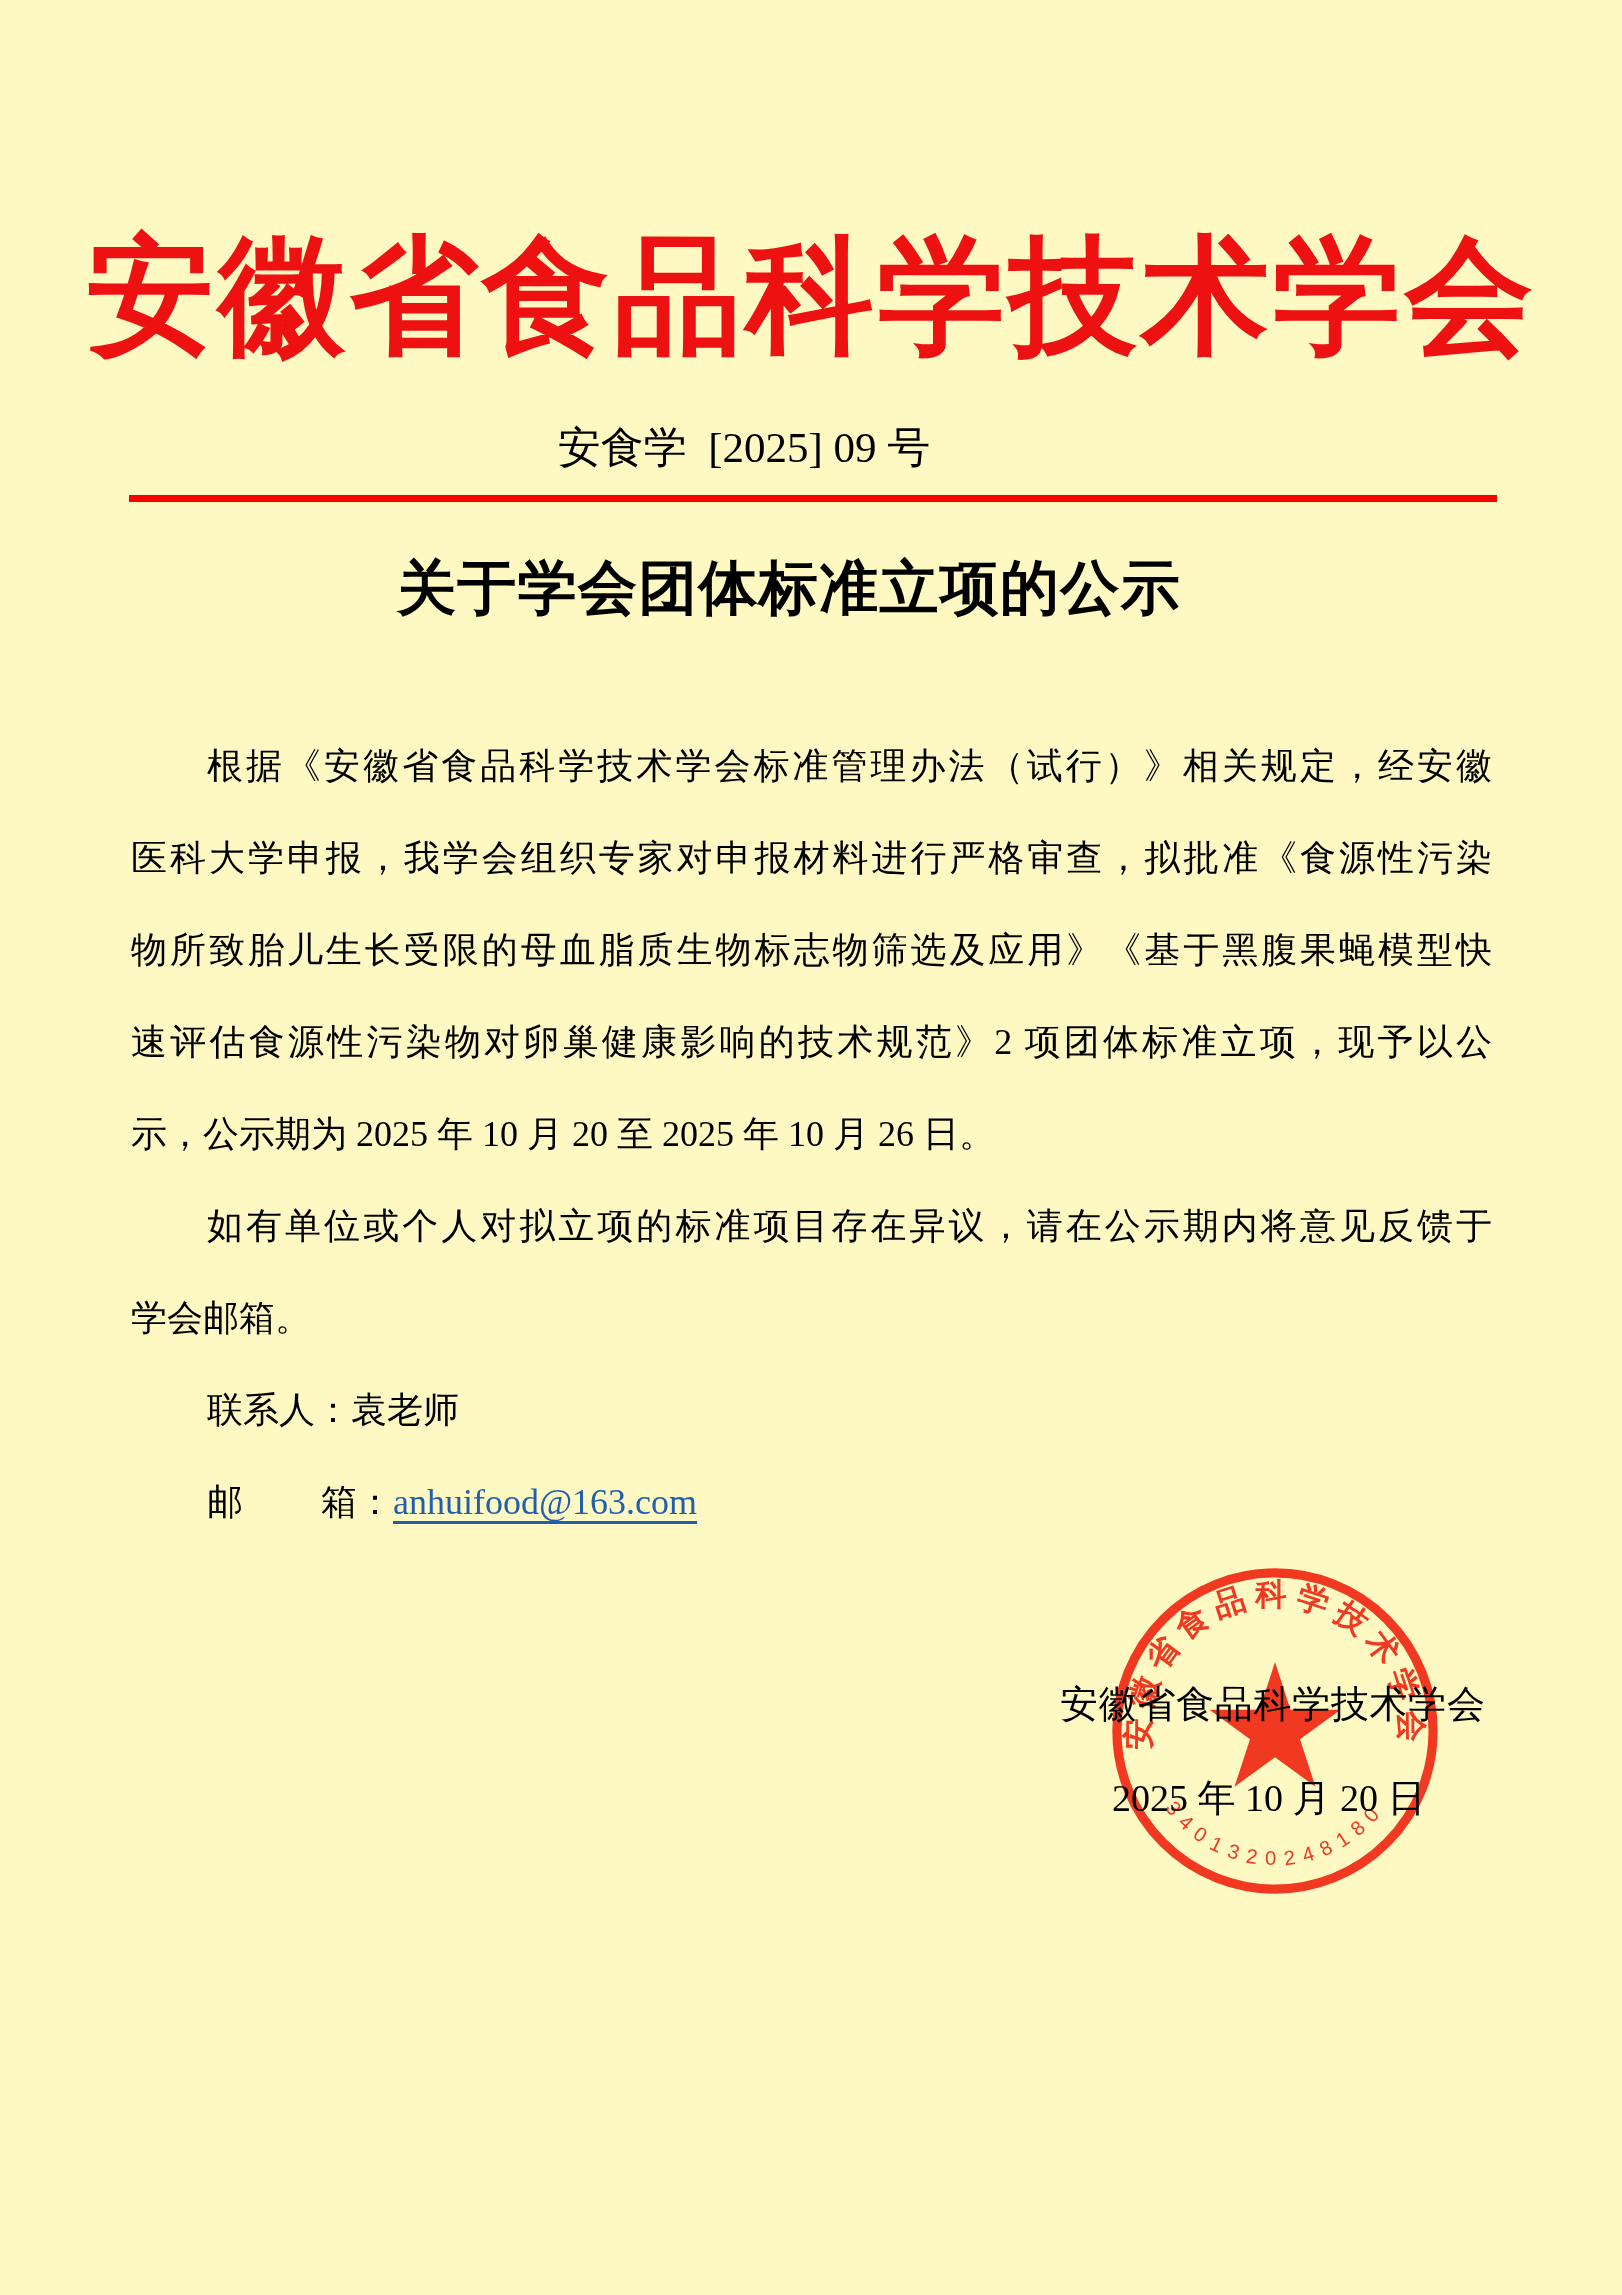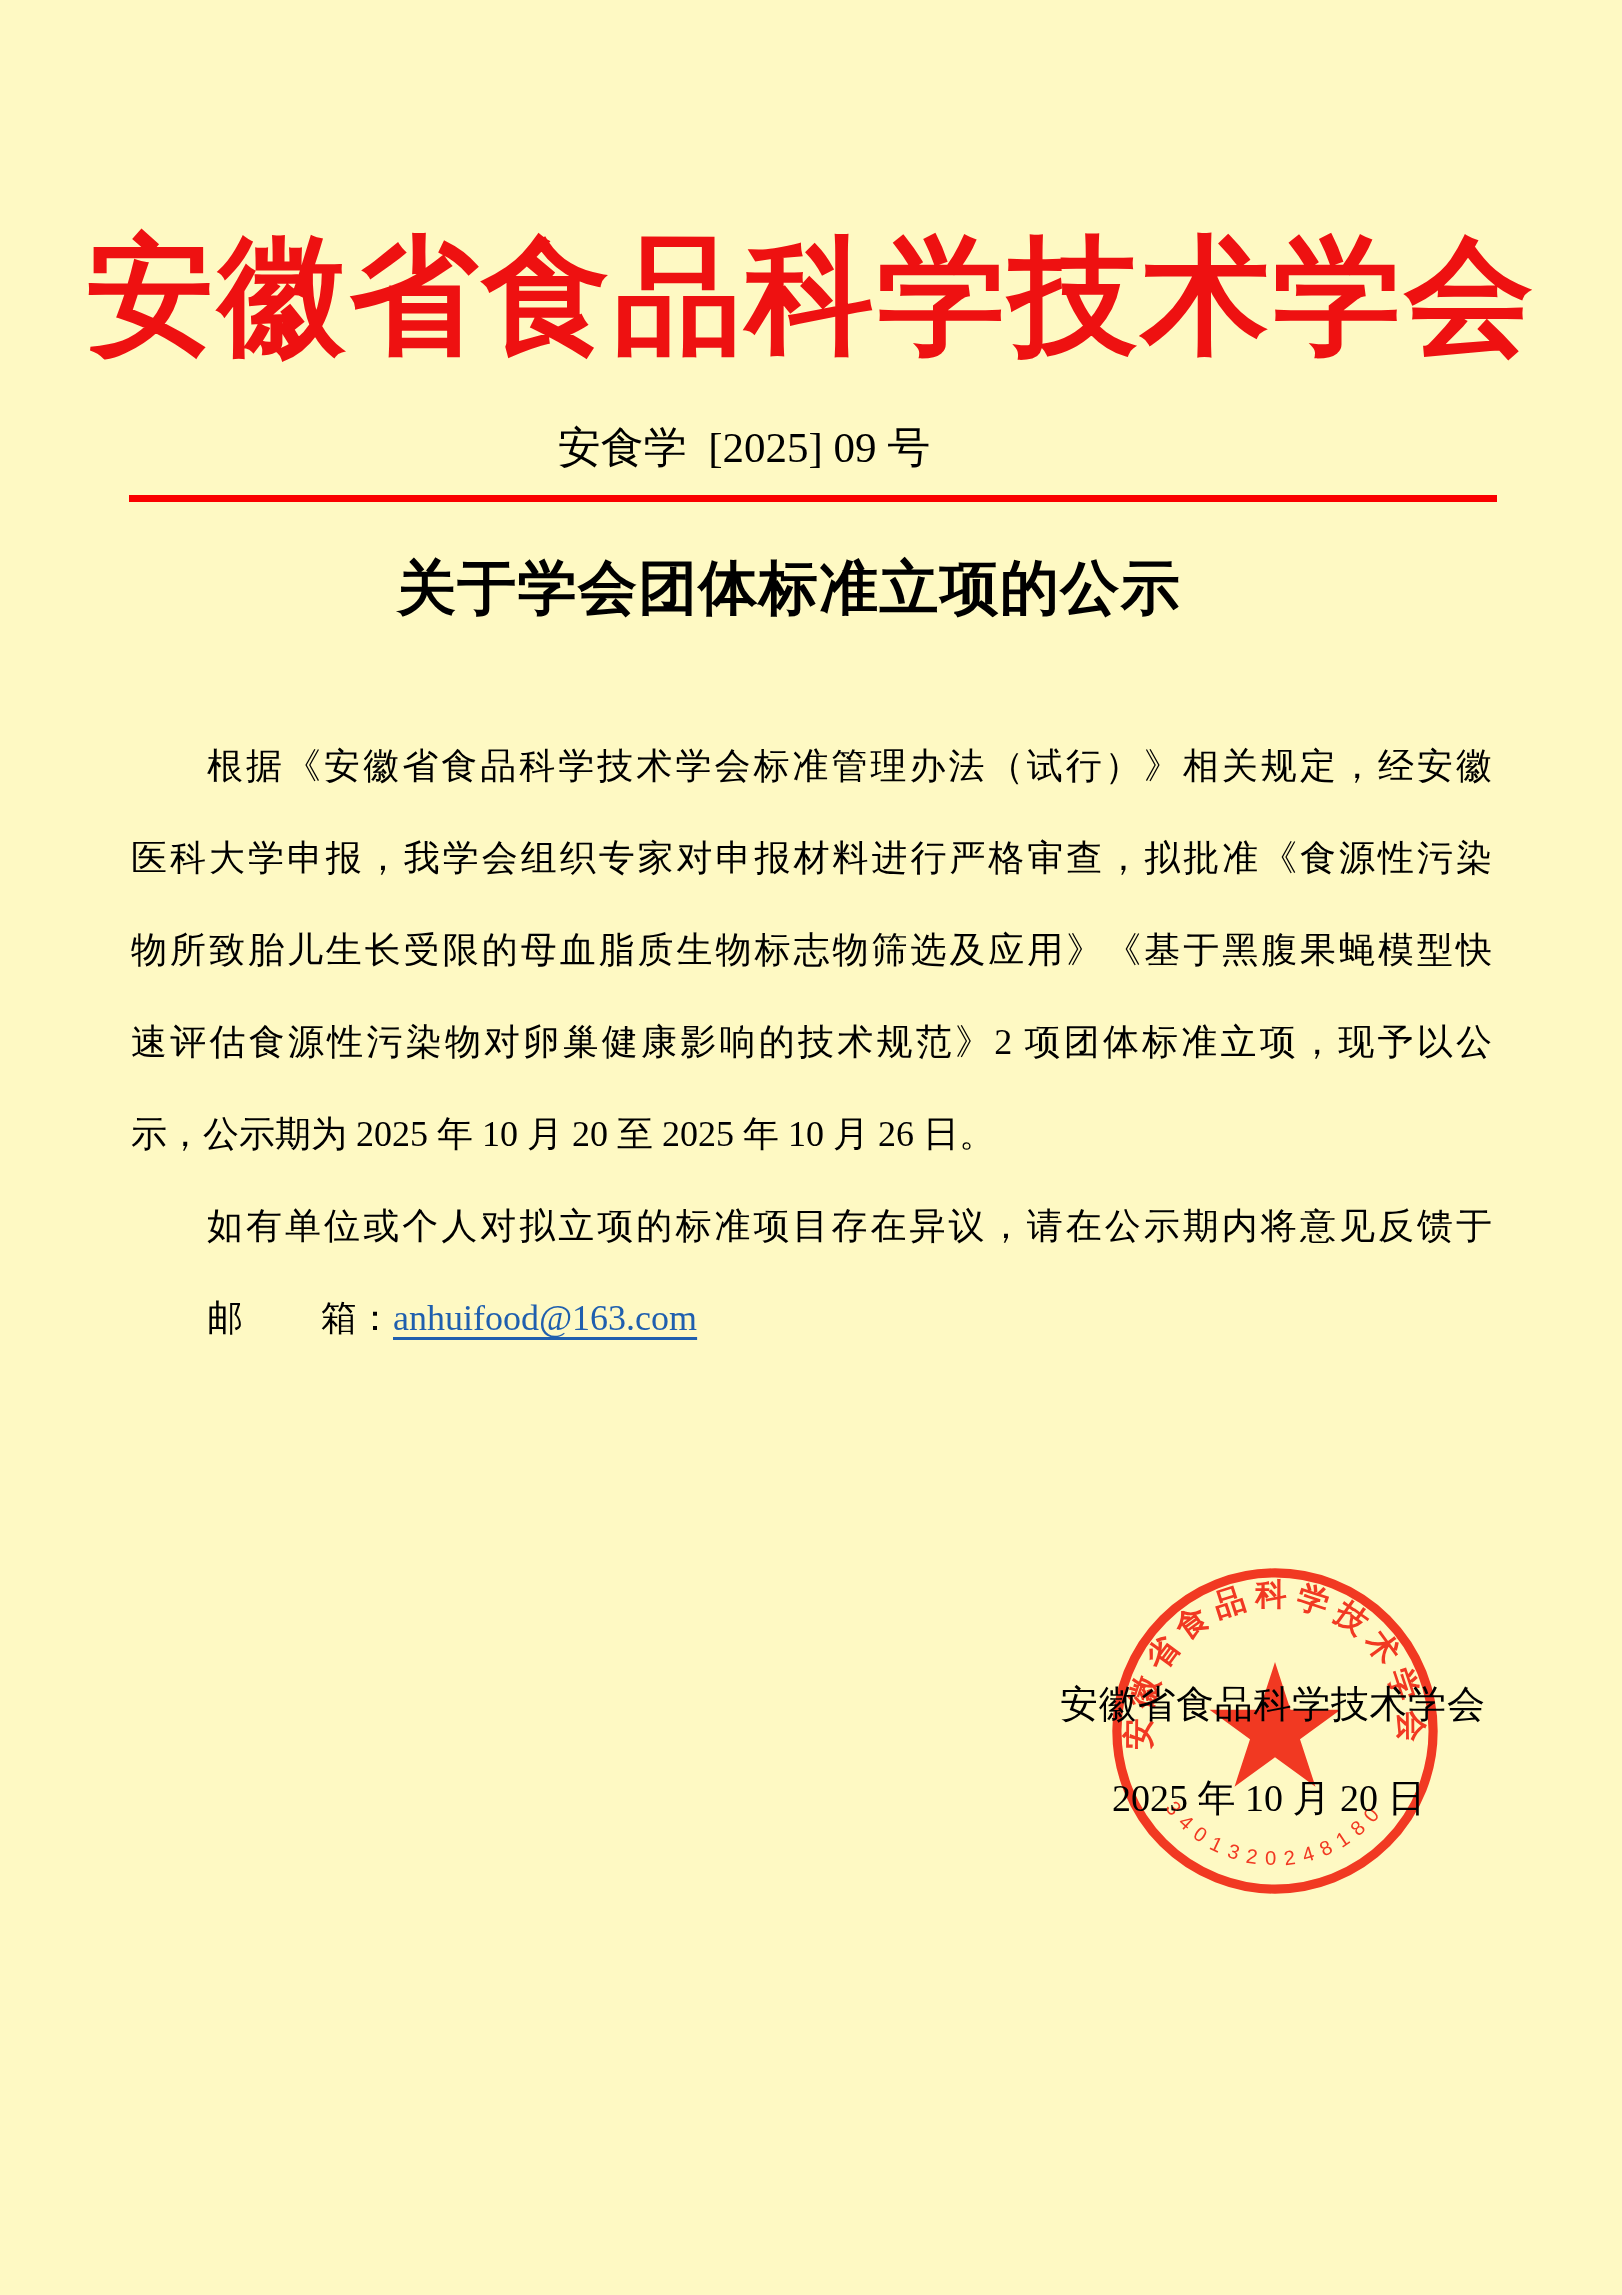--- a/index.html
+++ b/index.html
@@ -76,20 +76,22 @@
 
   <h1 class="doc-title">关于学会团体标准立项的公示</h1>
 
   <div class="body-block">
     <div class="line fill indent">根据《安徽省食品科学技术学会标准管理办法（试行）》相关规定，经安徽</div>
     <div class="line fill">医科大学申报，我学会组织专家对申报材料进行严格审查，拟批准《食源性污染</div>
     <div class="line fill">物所致胎儿生长受限的母血脂质生物标志物筛选及应用》《基于黑腹果蝇模型快</div>
     <div class="line fill">速评估食源性污染物对卵巢健康影响的技术规范》2 项团体标准立项，现予以公</div>
     <div class="line">示，公示期为 2025 年 10 月 20 至 2025 年 10 月 26 日。</div>
     <div class="line fill indent">如有单位或个人对拟立项的标准项目存在异议，请在公示期内将意见反馈于</div>
+    <div class="line">学会邮箱。</div>
+    <div class="line indent">联系人：袁老师</div>
     <div class="line indent">
       <span class="email-label">邮  箱：</span><a class="email">anhuifood@163.com</a>
     </div>
   </div>
 
   <div class="signature">安徽省食品科学技术学会</div>
 
   <div class="sign-date">2025 年 10 月 20 日</div>
 
   <svg class="seal" viewBox="0 0 500 500" aria-hidden="true">

